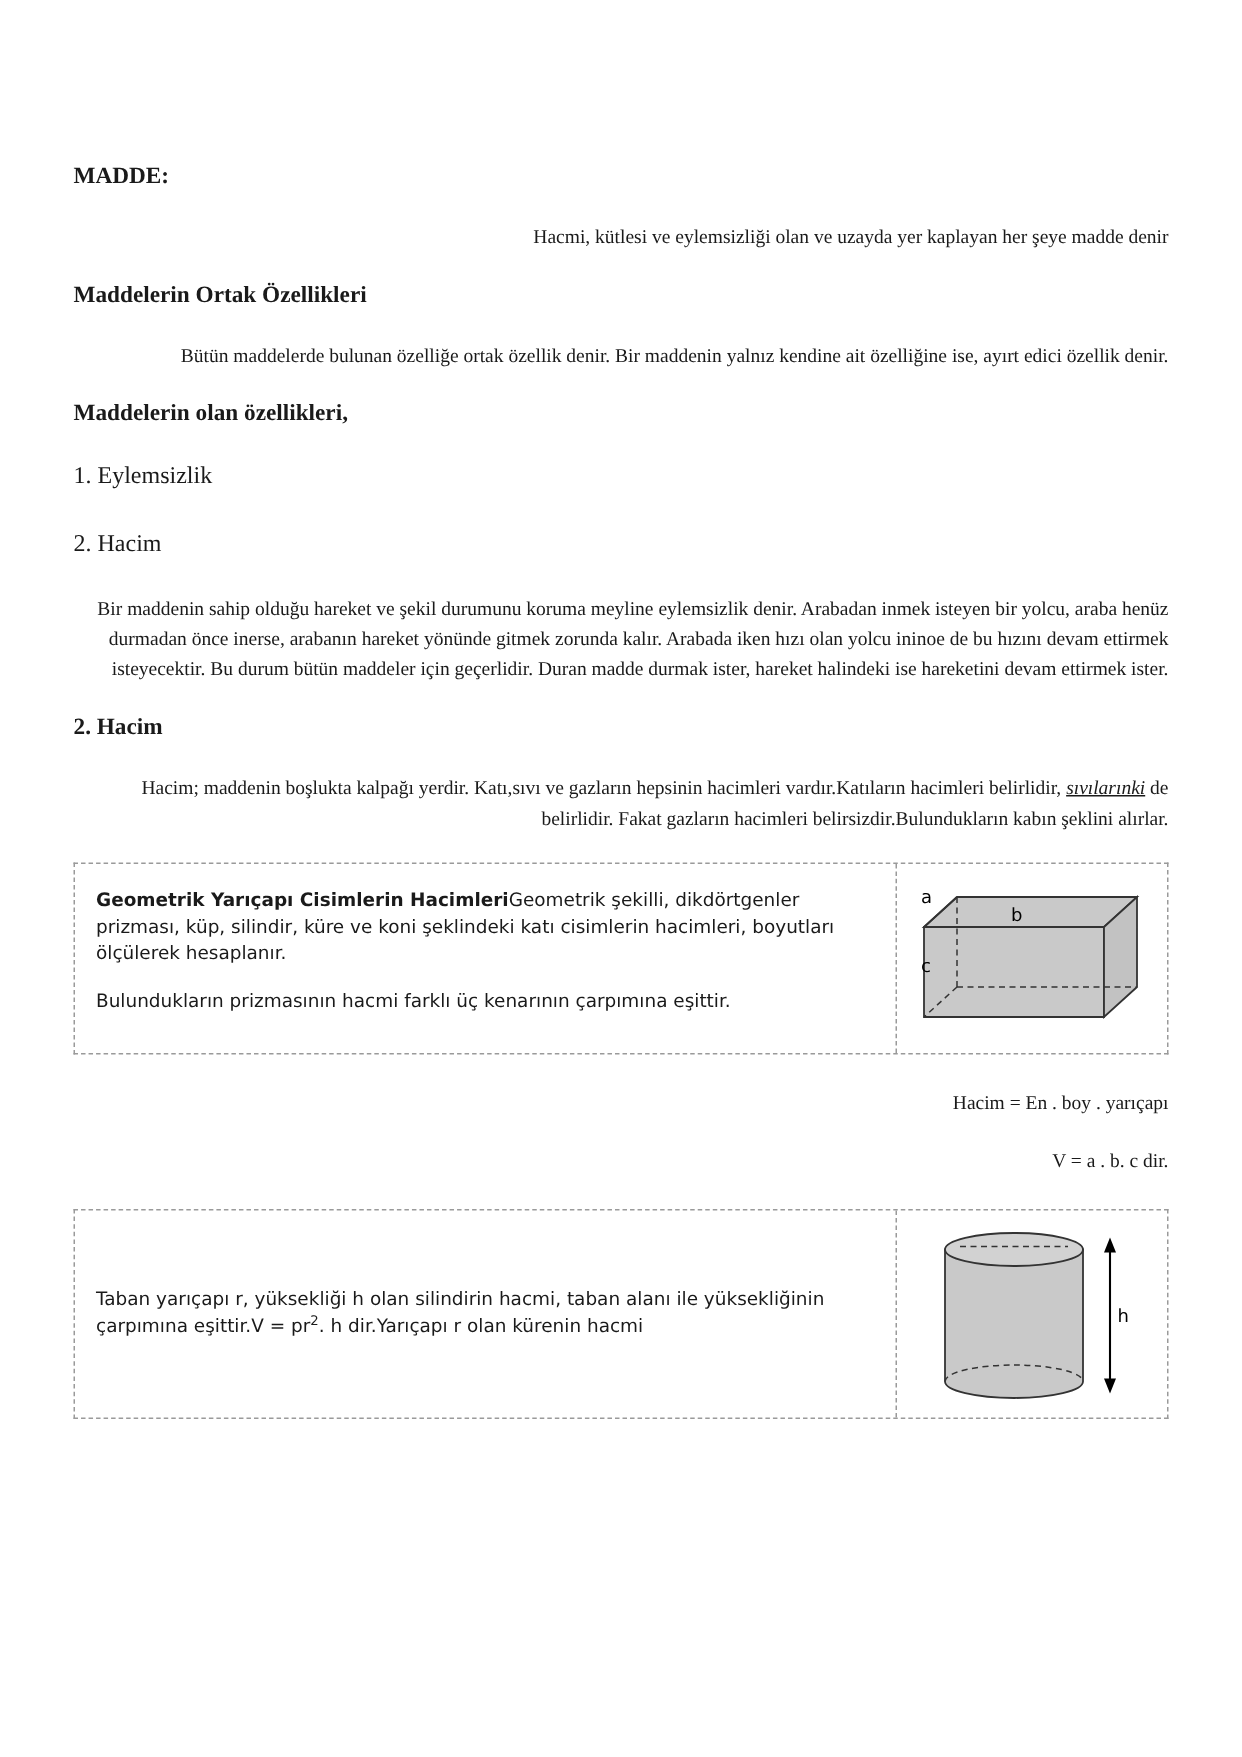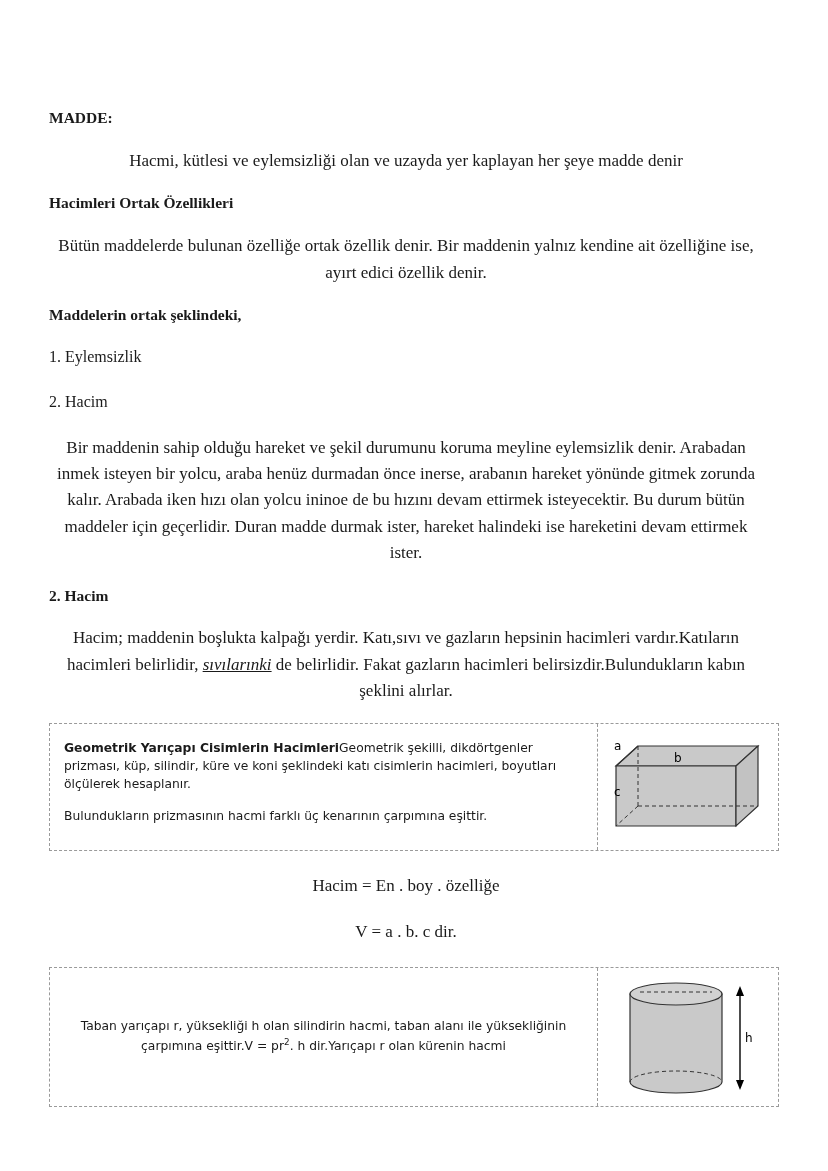--- a/index.html
+++ b/index.html
@@ -30,24 +30,24 @@
   }
   .h-bold {
     font-family: "Liberation Serif", serif;
     font-weight: bold;
     font-size: 15.5px;
     margin: 0 0 19px 0;
     line-height: 1.35;
   }
   .para {
     font-family: "Liberation Serif", serif;
-    font-size: 17px;
+    font-size: 13px;
     line-height: 1.55;
-    margin: 0 16px 19px 0;
-    text-align: center;
+    margin: 0 0 19px 0;
+    text-align: right;
   }
   .list-item {
     font-family: "Liberation Serif", serif;
     font-size: 16px;
     line-height: 1.5;
     margin: 0 0 21px 0;
   }
   u.under { text-decoration: underline; font-style: italic; }
   .sup { font-size: 0.72em; vertical-align: super; }
 
@@ -80,21 +80,21 @@
     position: relative;
   }
   .bold-run { font-weight: bold; }
   .p2 { margin-top: 14px; }
 
   
   #box1 { height: 128px; }
   #box1 .inner-split { height: 126px; }
 
   
-  #box2 { height: 140px; margin-top: 22px; text-align: center; }
+  #box2 { height: 140px; margin-top: 22px; }
   #box2 .inner-split { height: 138px; }
   #box2 .text-cell {
     display: flex;
     align-items: center;
     padding: 0 14px 0 14px;
   }
 
   
   .cube-wrap {
     position: absolute;
@@ -124,25 +124,25 @@
 </head>
 <body>
 
 <div class="page">
   <div class="content">
 
     <div class="h-bold">MADDE:</div>
 
     <div class="para">Hacmi, kütlesi ve eylemsizliği olan ve uzayda yer kaplayan her şeye madde denir</div>
 
-    <div class="h-bold">Hacimleri Ortak Özellikleri</div>
+    <div class="h-bold">Maddelerin Ortak Özellikleri</div>
 
     <div class="para">Bütün maddelerde bulunan özelliğe ortak özellik denir. Bir maddenin yalnız kendine ait özelliğine ise, ayırt edici özellik denir.</div>
 
-    <div class="h-bold">Maddelerin ortak şeklindeki,</div>
+    <div class="h-bold">Maddelerin olan özellikleri,</div>
 
     <div class="list-item">1. Eylemsizlik</div>
     <div class="list-item">2. Hacim</div>
 
     <div class="para">Bir maddenin sahip olduğu hareket ve şekil durumunu koruma meyline eylemsizlik denir. Arabadan inmek isteyen bir yolcu, araba henüz durmadan önce inerse, arabanın hareket yönünde gitmek zorunda kalır. Arabada iken hızı olan yolcu ininoe de bu hızını devam ettirmek isteyecektir. Bu durum bütün maddeler için geçerlidir. Duran madde durmak ister, hareket halindeki ise hareketini devam ettirmek ister.</div>
 
     <div class="h-bold">2. Hacim</div>
 
     <div class="para">
       <span>Hacim; maddenin boşlukta kalpağı yerdir. Katı,sıvı ve gazların hepsinin hacimleri vardır.Katıların hacimleri belirlidir, </span><u class="under">sıvılarınki</u><span> de belirlidir. Fakat gazların hacimleri belirsizdir.Bulundukların kabın şeklini alırlar.</span>
@@ -171,21 +171,21 @@
               <line x1="30" y1="68" x2="8" y2="88" stroke="#333333" stroke-width="1" stroke-dasharray="4,3"></line>
               <text class="lbl" x="6" y="12">a</text>
               <text class="lbl" x="66" y="24">b</text>
               <text class="lbl" x="6" y="58">c</text>
             </svg>
           </div>
         </div>
       </div>
     </div>
 
-    <div class="para">Hacim = En . boy . özelliğe</div>
+    <div class="para">Hacim = En . boy . yarıçapı</div>
     <div class="para">V = a . b. c dir.</div>
 
     <div class="figbox" id="box2">
       <div class="inner-split">
         <div class="text-cell">
           <div>
             <span>Taban yarıçapı r, yüksekliği h olan silindirin hacmi, taban alanı ile yüksekliğinin çarpımına eşittir.V = pr</span><span class="sup">2</span><span>. h dir.Yarıçapı r olan kürenin hacmi</span>
           </div>
         </div>
         <div class="divider"></div>

